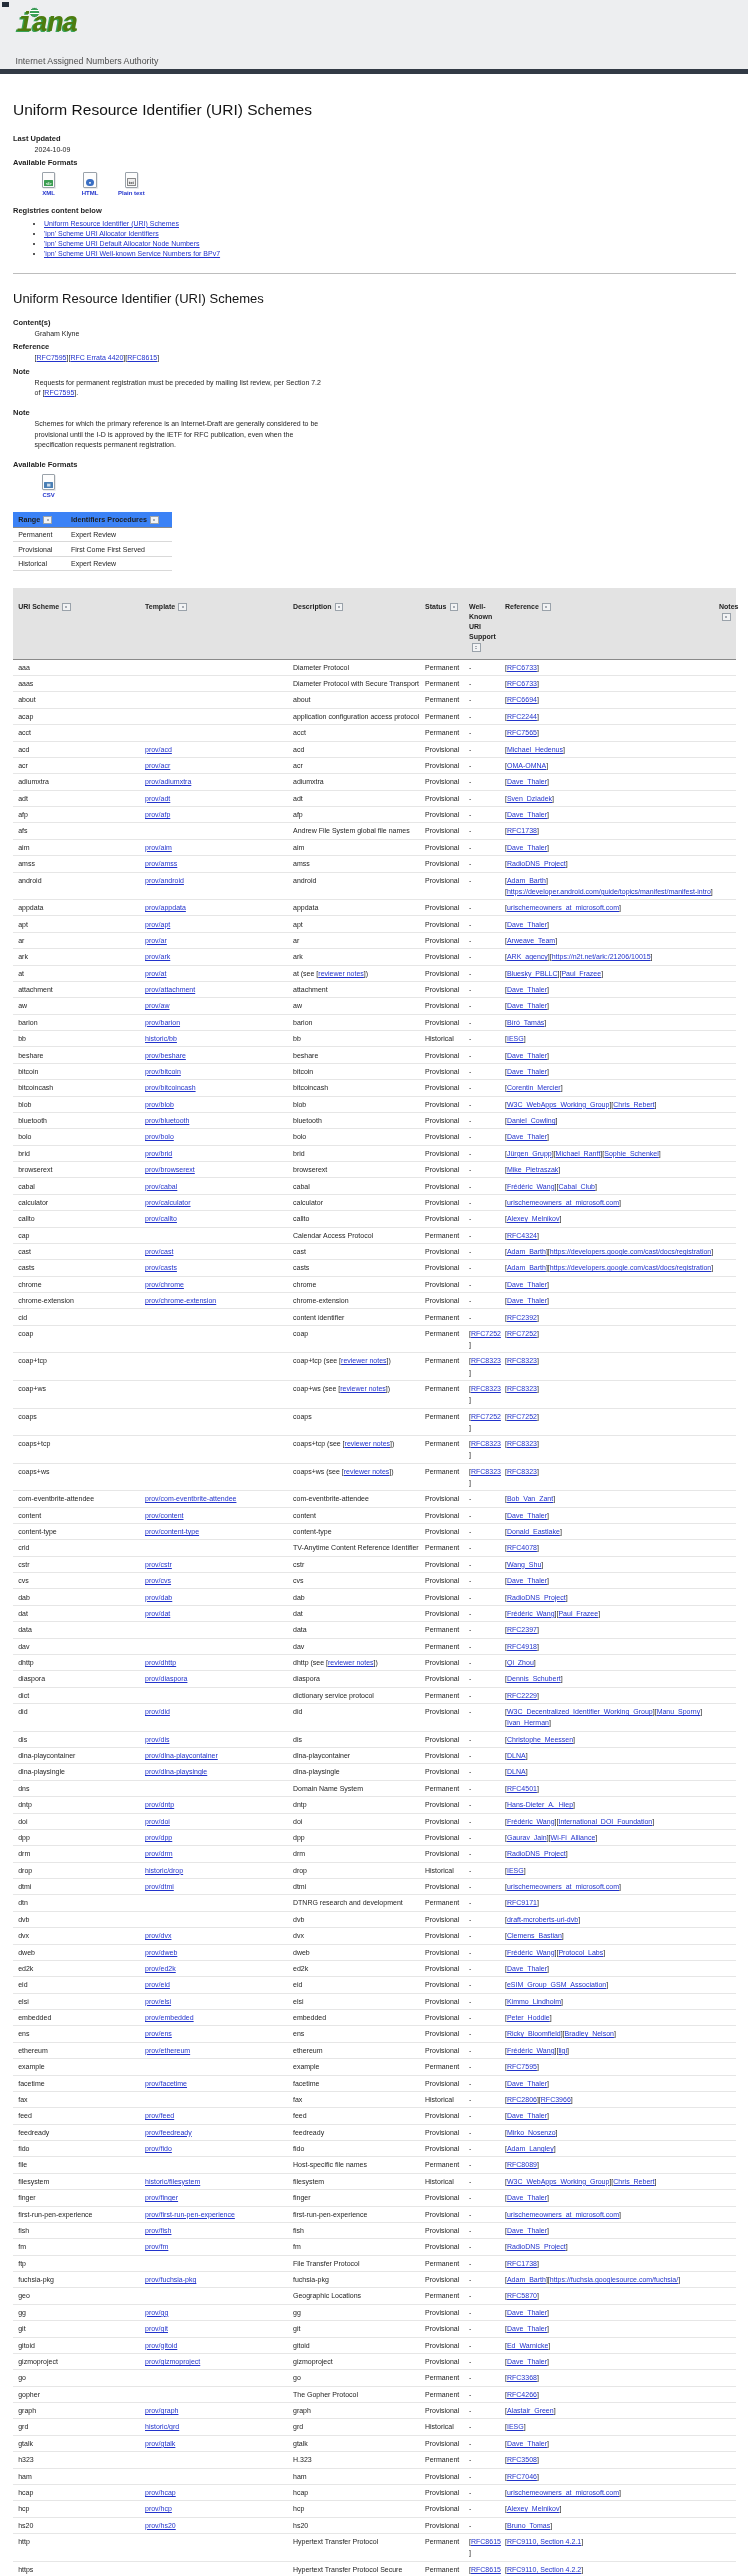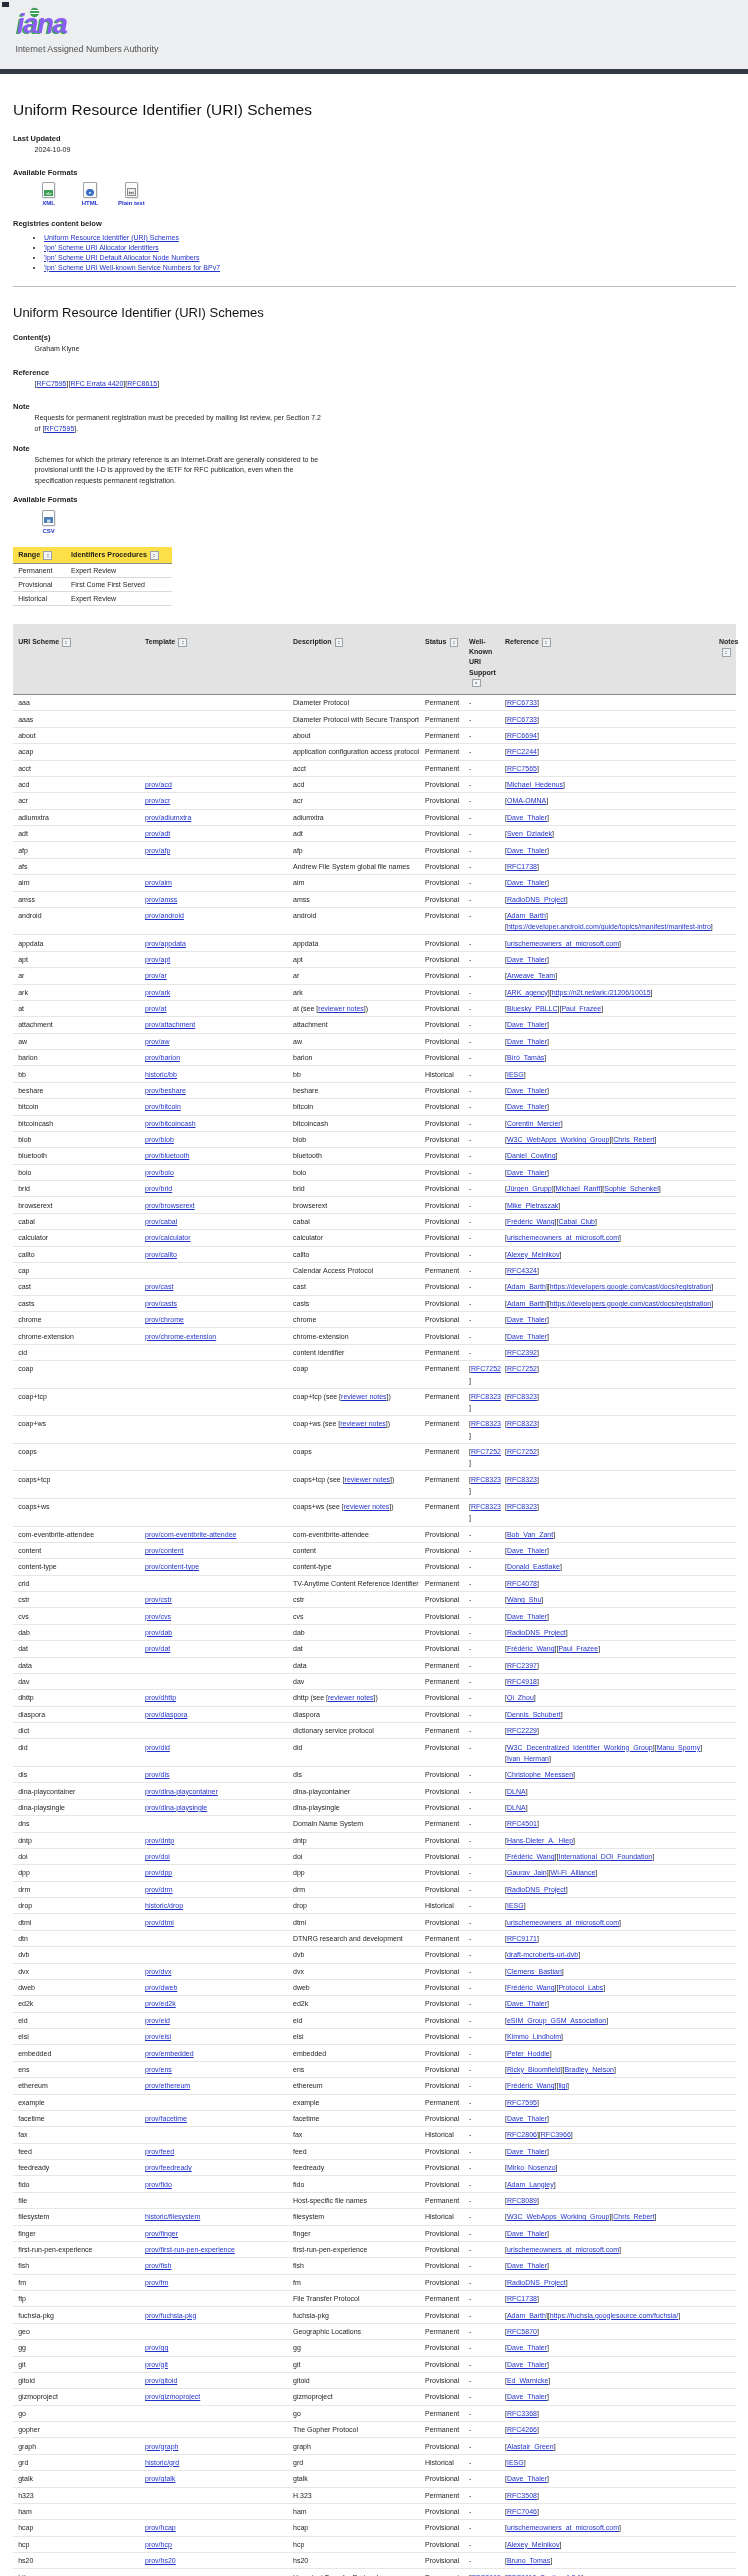--- a/index.html
+++ b/index.html
@@ -3,32 +3,32 @@
 <meta charset="utf-8">
 <style>
   html,body{margin:0;padding:0;background:#fff;}
   body{width:749px;height:3091px;overflow:hidden;position:relative;
        font-family:"Liberation Sans","DejaVu Sans",sans-serif;color:#1e1e1e;font-size:7px;}
   a{color:#2233cc;text-decoration:underline;cursor:pointer;}
   .nounder{text-decoration:none;}
   
   .masthead{background:#edeef0;height:69px;position:relative;}
   .corner-notch{position:absolute;top:1.5px;left:1.5px;width:7.2px;height:5.7px;background:#232c38;}
-  .logo{position:absolute;left:17px;top:11.3px;font-family:Liberation Sans, sans-serif;font-style:italic;font-weight:bold;
-        font-size:27px;line-height:27px;color:#8b5cf6;text-shadow:-1.5px 1px 0 #39a257;letter-spacing:-1px;}
+  .logo{position:absolute;left:17px;top:11.3px;font-family:Liberation Mono, monospace;font-style:italic;font-weight:bold;
+        font-size:27px;line-height:27px;color:#4d7c0f;text-shadow:-1.5px 1px 0 #39a257;letter-spacing:-1px;}
   .logo .globe{position:absolute;left:12.4px;top:-4.6px;width:8.8px;height:8.8px;border-radius:50%;
         background:#39a257;box-shadow:inset 0 0 0 0.5px #2e8247;border:1px solid #edeef0;}
   .logo .globe:after{content:"";display:block;width:100%;height:2.6px;margin-top:2.1px;border-top:1px solid #fff;border-bottom:1px solid #fff;}
-  .tagline{position:absolute;left:15.5px;top:44px;font-size:8.8px;color:#4d4d4d;}
+  .tagline{position:absolute;left:15.5px;top:56px;font-size:8.8px;color:#4d4d4d;}
   .darkbar{background:#323a45;height:5.2px;}
   
   .content{padding:0 13px;}
   h1{font-weight:400;font-size:15.5px;margin:27px 0 14.4px 0;color:#141414;}
   h2{font-weight:400;font-size:13px;margin:17.5px 0 11.3px 0;color:#141414;}
-  .lbl{font-weight:bold;font-size:7.5px;margin-top:13px;}
+  .lbl{font-weight:bold;font-size:7.5px;margin-top:3px;}
   .ind{margin-left:21.6px;margin-top:2.1px;margin-bottom:2.1px;line-height:1.5;}
   .note-text{max-width:289px;}
   ul.reg{margin:5.2px 0 13.4px 0;padding-left:31px;}
   ul.reg li{margin:3.1px 0;}
   hr{border:none;border-top:0.5px solid #bdbdbd;margin:15.5px 0 3.1px 0;}
   
   .fmt-row{display:flex;gap:13.4px;margin:5.2px 0 9.3px 21.6px;}
   .fmt{display:flex;flex-direction:column;align-items:center;width:28px;}
   .ficon{width:11.3px;height:14px;background:#fdfdfd;border:0.5px solid #9aa2aa;border-radius:1px;position:relative;margin-bottom:2.1px;
          box-shadow:1px 1px 0 rgba(0,0,0,0.08);}
@@ -39,21 +39,21 @@
   .ficon.txt .mark{background:#eee;color:#333;border:0.5px solid #888;}
   .ficon.csv .mark{background:#4a7fb5;}
   .fmt .flabel{font-weight:bold;font-size:6px;color:#2233cc;}
   
   .sort{display:inline-flex;flex-direction:column;align-items:center;justify-content:center;width:6.7px;height:6.7px;
         border:0.5px solid #9aa2aa;background:#f2f3f4;vertical-align:middle;margin-left:3.1px;gap:0.5px;}
   .sort .tu{width:0;height:0;border-left:1.5px solid transparent;border-right:1.5px solid transparent;border-bottom:1.5px solid #5a6572;}
   .sort .td{width:0;height:0;border-left:1.5px solid transparent;border-right:1.5px solid transparent;border-top:1.5px solid #5a6572;}
   
   table.range{border-collapse:collapse;margin:13.4px 0 17.5px 0;}
-  table.range th{background:#fde047;text-align:left;font-size:7.2px;padding:3.1px 13.4px 3.1px 5.2px;border-bottom:0.5px solid #8a8a8a;}
+  table.range th{background:#3b82f6;text-align:left;font-size:7.2px;padding:3.1px 13.4px 3.1px 5.2px;border-bottom:0.5px solid #8a8a8a;}
   table.range td{padding:3.1px 13.4px 3.1px 5.2px;border-bottom:0.5px solid #d9d9d9;font-size:7px;}
   
   table.main{border-collapse:collapse;table-layout:fixed;width:723px;margin-top:4.1px;}
   table.main th{background:#e3e3e3;text-align:left;vertical-align:top;font-size:7px;
       padding:13.4px 4.1px 6.2px 0;border-bottom:0.5px solid #8a8a8a;line-height:1.45;}
   table.main th:first-child{padding-left:5.2px;}
   table.main td{vertical-align:top;padding:2.1px 4.1px 2.1px 0;border-bottom:0.5px solid #e6e6e6;line-height:1.6;
       word-wrap:break-word;overflow-wrap:break-word;}
   table.main td:first-child{padding-left:5.2px;}
   col.c-scheme{width:132px;} col.c-tpl{width:148px;} col.c-desc{width:132px;}

